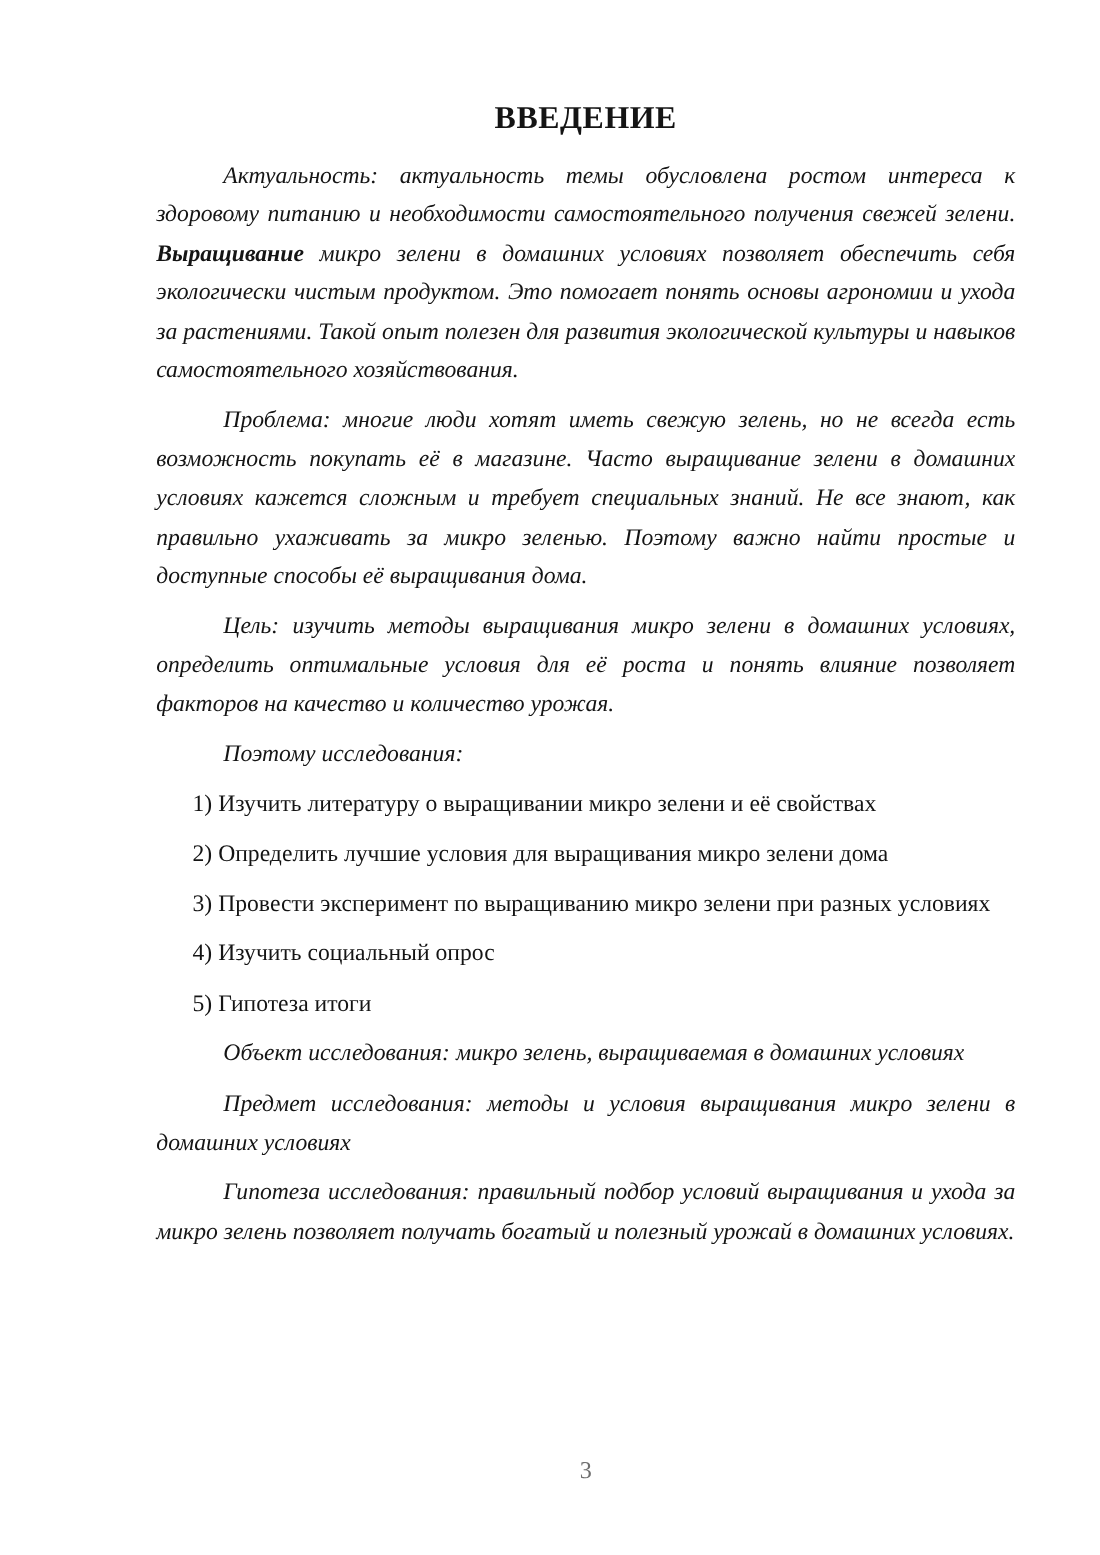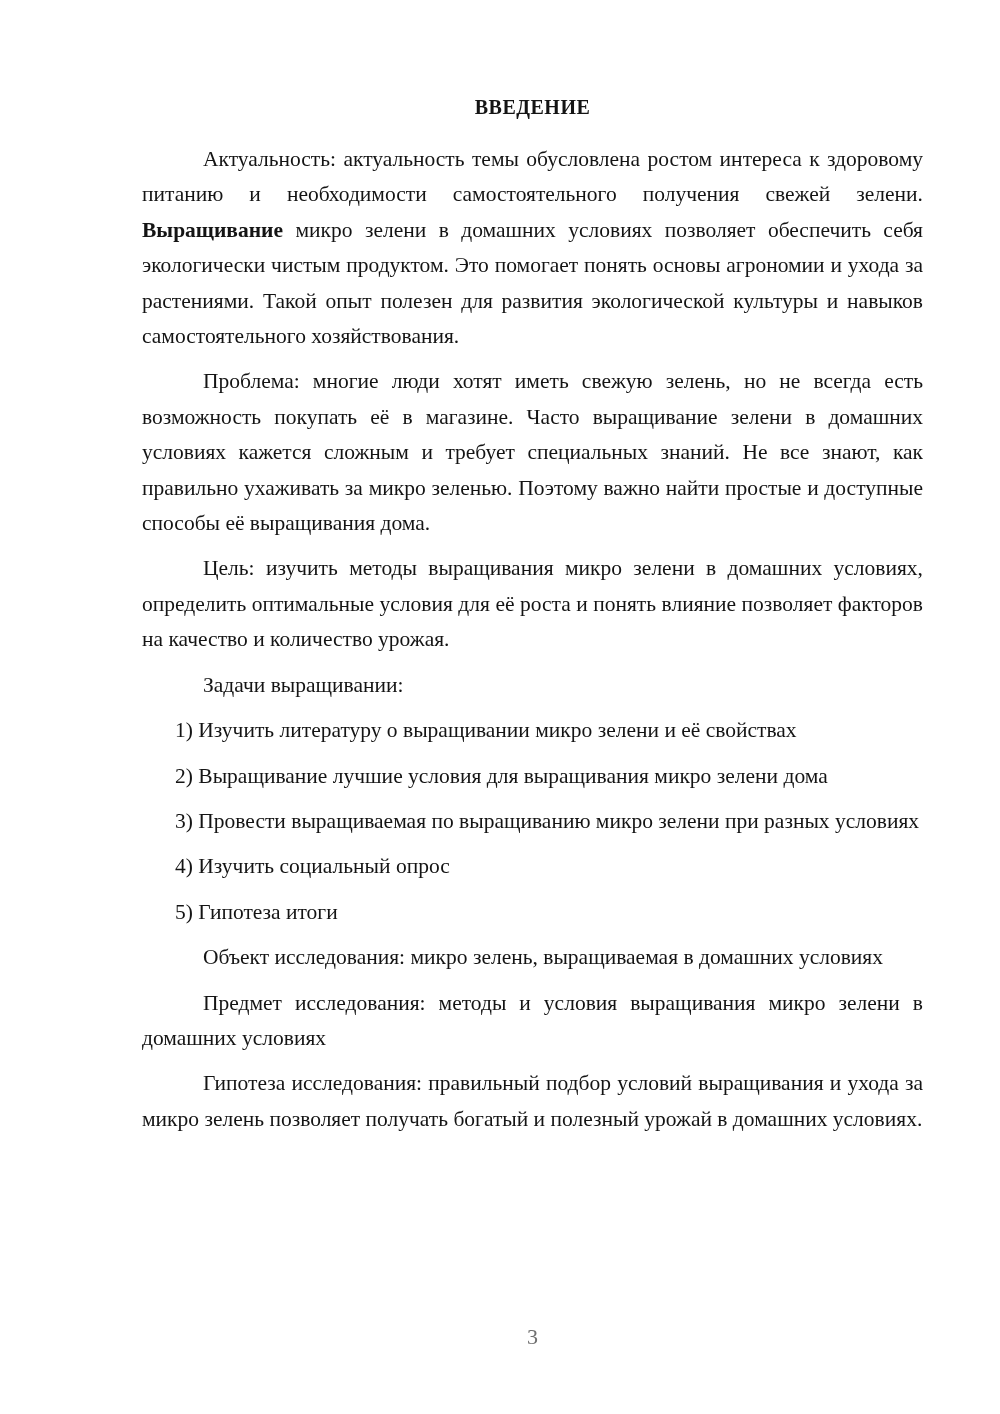--- a/index.html
+++ b/index.html
@@ -20,31 +20,32 @@
     position: absolute;
     left: 142px;
     top: 92px;
     width: 781px;
     font-size: 21.5px;
     line-height: 35.4px;
     text-align: justify;
     hyphens: none;
   }
   h1.doc-title {
-    font-size: 20px;
+    font-size: 29px;
     font-weight: bold;
     line-height: 30px;
     text-align: center;
     letter-spacing: 0.5px;
     margin: 0 0 20px 0;
     text-indent: 0;
   }
   p.para {
     margin: 0 0 10px 0;
     text-indent: 61px;
+    font-style: italic;
   }
   p.task {
     margin: 0 0 10px 0;
     text-indent: 33px;
   }
   .bold-word {
     font-weight: bold;
   }
   .page-number {
     position: absolute;
@@ -64,27 +65,27 @@
   <div class="content">
 
     <h1 class="doc-title">ВВЕДЕНИЕ</h1>
 
     <p class="para"><span>Актуальность: актуальность темы обусловлена ростом интереса к здоровому питанию и необходимости самостоятельного получения свежей зелени. </span><span class="bold-word">Выращивание</span><span> микро зелени в домашних условиях позволяет обеспечить себя экологически чистым продуктом. Это помогает понять основы агрономии и ухода за растениями. Такой опыт полезен для развития экологической культуры и навыков самостоятельного хозяйствования.</span></p>
 
     <p class="para">Проблема: многие люди хотят иметь свежую зелень, но не всегда есть возможность покупать её в магазине. Часто выращивание зелени в домашних условиях кажется сложным и требует специальных знаний. Не все знают, как правильно ухаживать за микро зеленью. Поэтому важно найти простые и доступные способы её выращивания дома.</p>
 
     <p class="para">Цель: изучить методы выращивания микро зелени в домашних условиях, определить оптимальные условия для её роста и понять влияние позволяет факторов на качество и количество урожая.</p>
 
-    <p class="para">Задачи выращивании:</p>
+    <p class="para">Поэтому исследования:</p>
 
     <p class="task"><span>1)</span><span> Изучить литературу о выращивании микро зелени и её свойствах</span></p>
 
-    <p class="task"><span>2)</span><span> Выращивание лучшие условия для выращивания микро зелени дома</span></p>
+    <p class="task"><span>2)</span><span> Определить лучшие условия для выращивания микро зелени дома</span></p>
 
-    <p class="task"><span>3)</span><span> Провести выращиваемая по выращиванию микро зелени при разных условиях</span></p>
+    <p class="task"><span>3)</span><span> Провести эксперимент по выращиванию микро зелени при разных условиях</span></p>
 
     <p class="task"><span>4)</span><span> Изучить социальный опрос</span></p>
 
     <p class="task"><span>5)</span><span> Гипотеза итоги</span></p>
 
     <p class="para">Объект исследования: микро зелень, выращиваемая в домашних условиях</p>
 
     <p class="para">Предмет исследования: методы и условия выращивания микро зелени в домашних условиях</p>
 
     <p class="para">Гипотеза исследования: правильный подбор условий выращивания и ухода за микро зелень позволяет получать богатый и полезный урожай в домашних условиях.</p>

